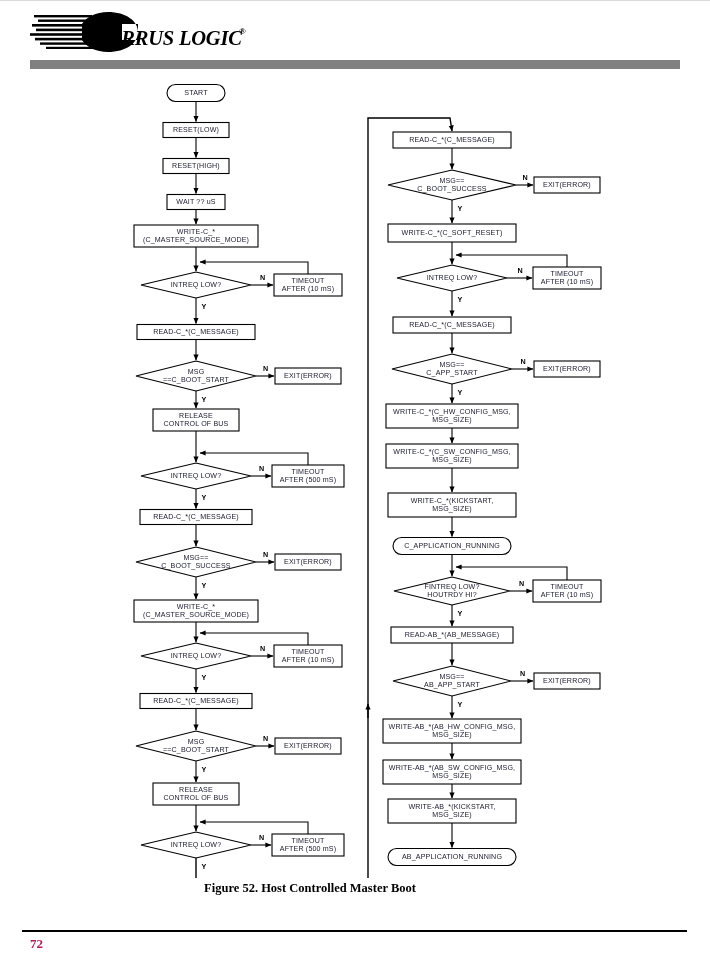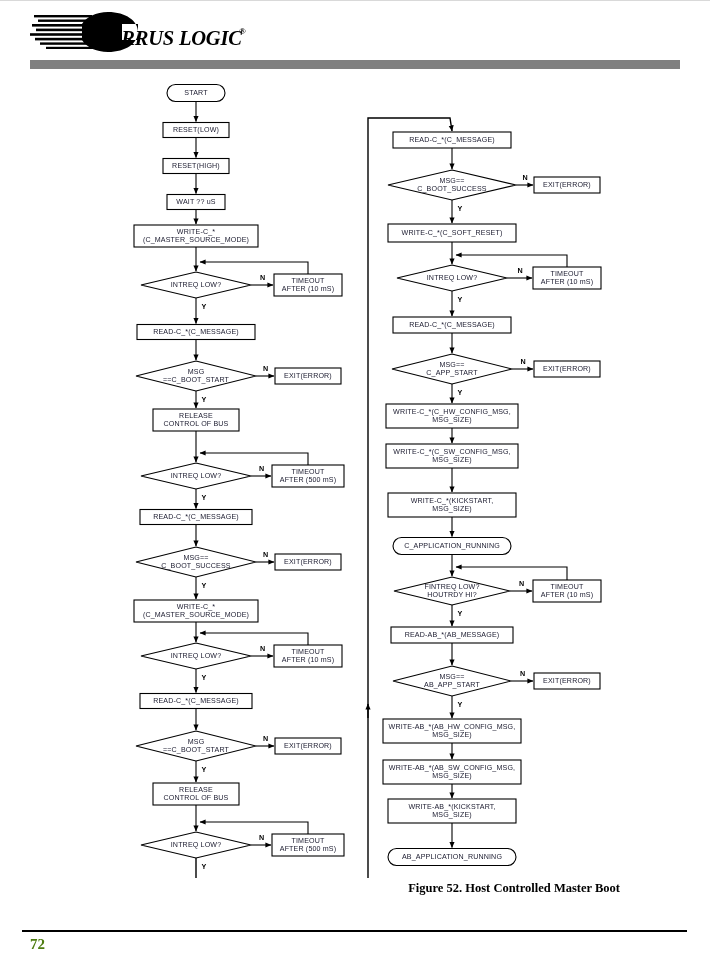--- a/index.html
+++ b/index.html
@@ -98,21 +98,21 @@
     fill: #000000;
     text-anchor: middle;
     dominant-baseline: middle;
   }
   
   .caption {
     position: absolute;
     left: 0;
     top: 880px;
     width: 620px;
-    text-align: right;
+    text-align: center;
     font-family: "Liberation Serif", serif;
     font-weight: bold;
     font-size: 12.5px;
     color: #000;
     line-height: 17px;
   }
   
   .footer-rule {
     position: absolute;
     left: 22px;
@@ -120,22 +120,22 @@
     width: 665px;
     height: 2.2px;
     background: #000;
   }
   .page-num {
     position: absolute;
     left: 30px;
     top: 936px;
     font-family: "Liberation Serif", serif;
     font-weight: bold;
-    font-size: 15px;
-    color: #4d7c0f;
+    font-size: 13px;
+    color: #be185d;
   }
 </style>
 </head>
 <body>
 
 <div class="page">
 
   <div class="header">
     <div class="top-hairline"></div>
 

